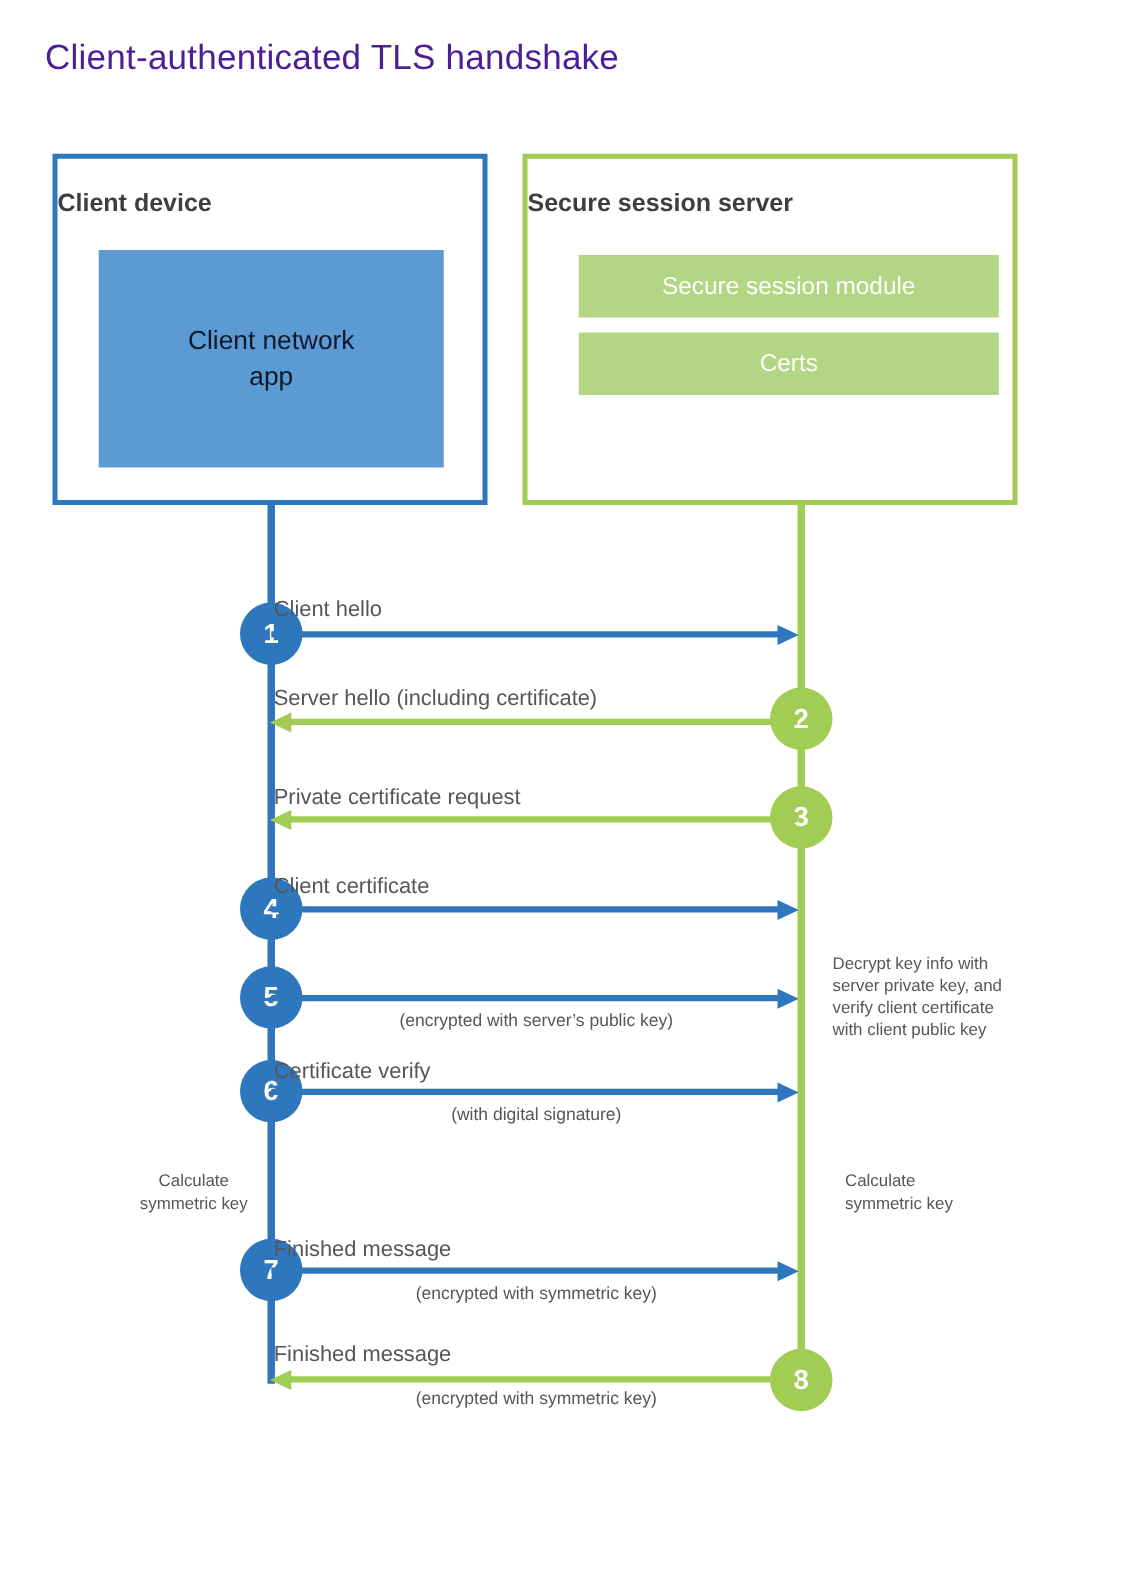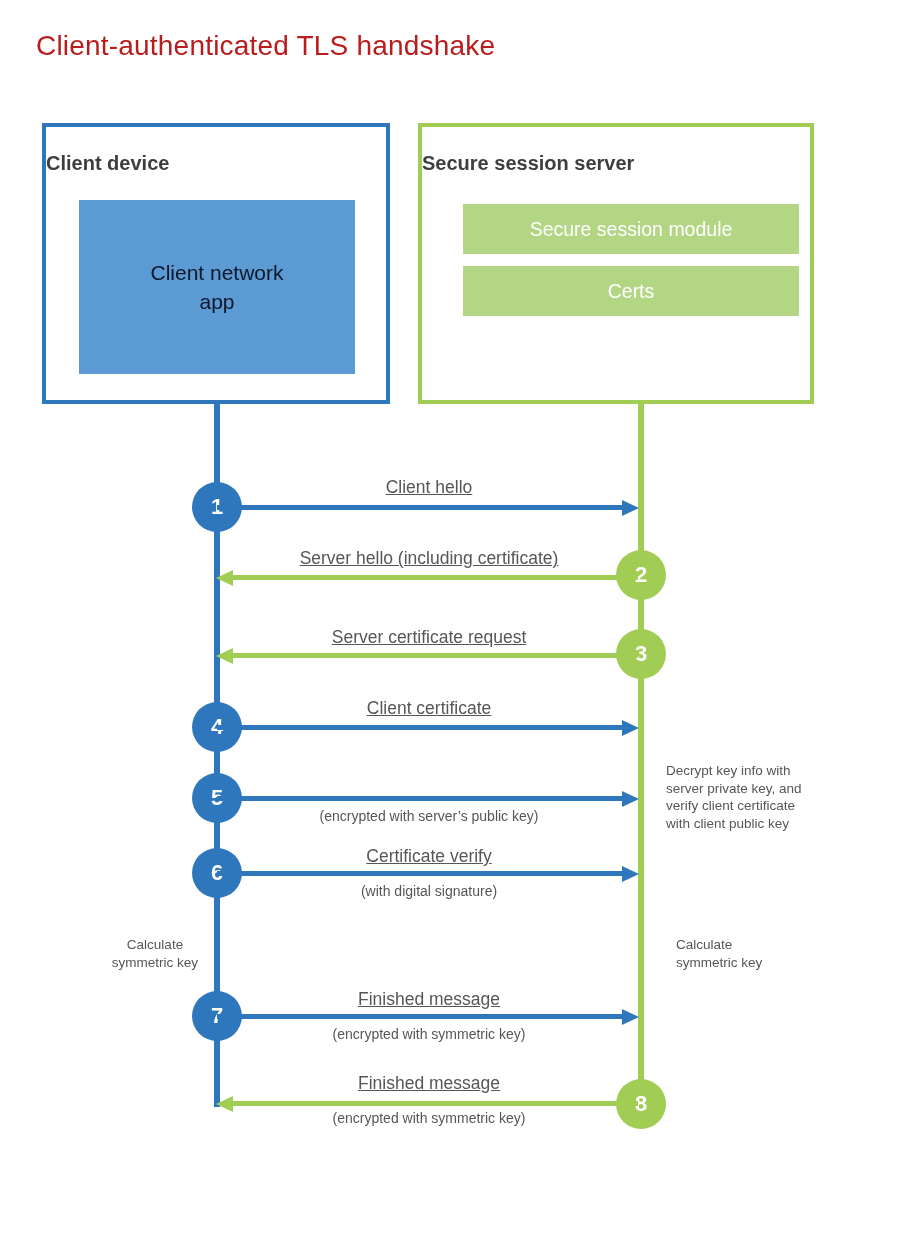--- a/index.html
+++ b/index.html
@@ -6,21 +6,21 @@
     --blue:#2f77bd;
     --blue-light:#5b9ad3;
     --green:#a2cd55;
     --green-light:#b3d684;
     --text:#55565a;
     --heading:#3d3e40;
   }
   *{margin:0;padding:0;box-sizing:border-box;}
   html,body{background:#ffffff;font-family:"Liberation Sans","DejaVu Sans",sans-serif;}
   .canvas{position:relative;width:900px;height:1256px;background:#ffffff;overflow:hidden;}
-  .title{position:absolute;left:36px;top:30px;font-size:28px;font-weight:400;color:#b91c1c;letter-spacing:0.2px;}
+  .title{position:absolute;left:36px;top:30px;font-size:28px;font-weight:400;color:#4c1d95;letter-spacing:0.2px;}
   .preline{white-space:pre-line;}
 
   
   .box{position:absolute;top:123px;height:281px;background:#ffffff;}
   .box.client{left:42px;width:348px;border:4px solid var(--blue);}
   .box.server{left:418px;width:396px;border:4px solid var(--green);}
   .box-title{position:absolute;left:0;right:0;top:25px;text-align:left;font-size:20px;font-weight:700;color:var(--heading);}
   .app-rect{position:absolute;left:33px;top:73px;width:276px;height:174px;background:var(--blue-light);
     display:flex;align-items:center;justify-content:center;text-align:center;
     color:#0f172a;font-size:21px;line-height:1.4;}
@@ -44,21 +44,21 @@
   .arrow i{display:block;}
   .arrow .shaft{position:absolute;top:0;bottom:0;}
   .arrow.right .shaft{left:0;right:14px;background:var(--blue);}
   .arrow.left  .shaft{left:14px;right:0;background:var(--green);}
   .arrow .head{position:absolute;top:-5.5px;width:0;height:0;
     border-top:8px solid transparent;border-bottom:8px solid transparent;}
   .arrow.right .head{right:-1px;border-left:17px solid var(--blue);}
   .arrow.left  .head{left:-1px;border-right:17px solid var(--green);}
 
   
-  .msg{position:absolute;left:219px;width:420px;text-align:center;font-size:17.5px;color:var(--text);text-decoration:underline;}
+  .msg{position:absolute;left:219px;width:420px;font-size:17.5px;color:var(--text);}
   .sub{position:absolute;left:219px;width:420px;text-align:center;font-size:14px;color:var(--text);}
 
   
   .note{position:absolute;font-size:13.5px;line-height:17.5px;color:var(--text);}
   .note.decrypt{left:666px;top:762px;width:175px;}
   .note.calc-left{left:83px;top:936px;width:144px;text-align:center;}
   .note.calc-right{left:676px;top:936px;width:130px;text-align:left;}
 </style>
 </head>
 <body>
@@ -96,21 +96,21 @@
     </div>
   <div class="msg" style="top:548px">Server hello (including certificate)</div>
   <div class="arrow left" style="top:575px">
       <i class="shaft"></i>
       <i class="head"></i>
     </div>
 
   <div class="badge green" style="top:629px">
       <span>3</span>
     </div>
-  <div class="msg" style="top:627px">Server certificate request</div>
+  <div class="msg" style="top:627px">Private certificate request</div>
   <div class="arrow left" style="top:653px">
       <i class="shaft"></i>
       <i class="head"></i>
     </div>
 
   <div class="badge blue" style="top:702px">
       <span>4</span>
     </div>
   <div class="msg" style="top:698px">Client certificate</div>
   <div class="arrow right" style="top:725px">

